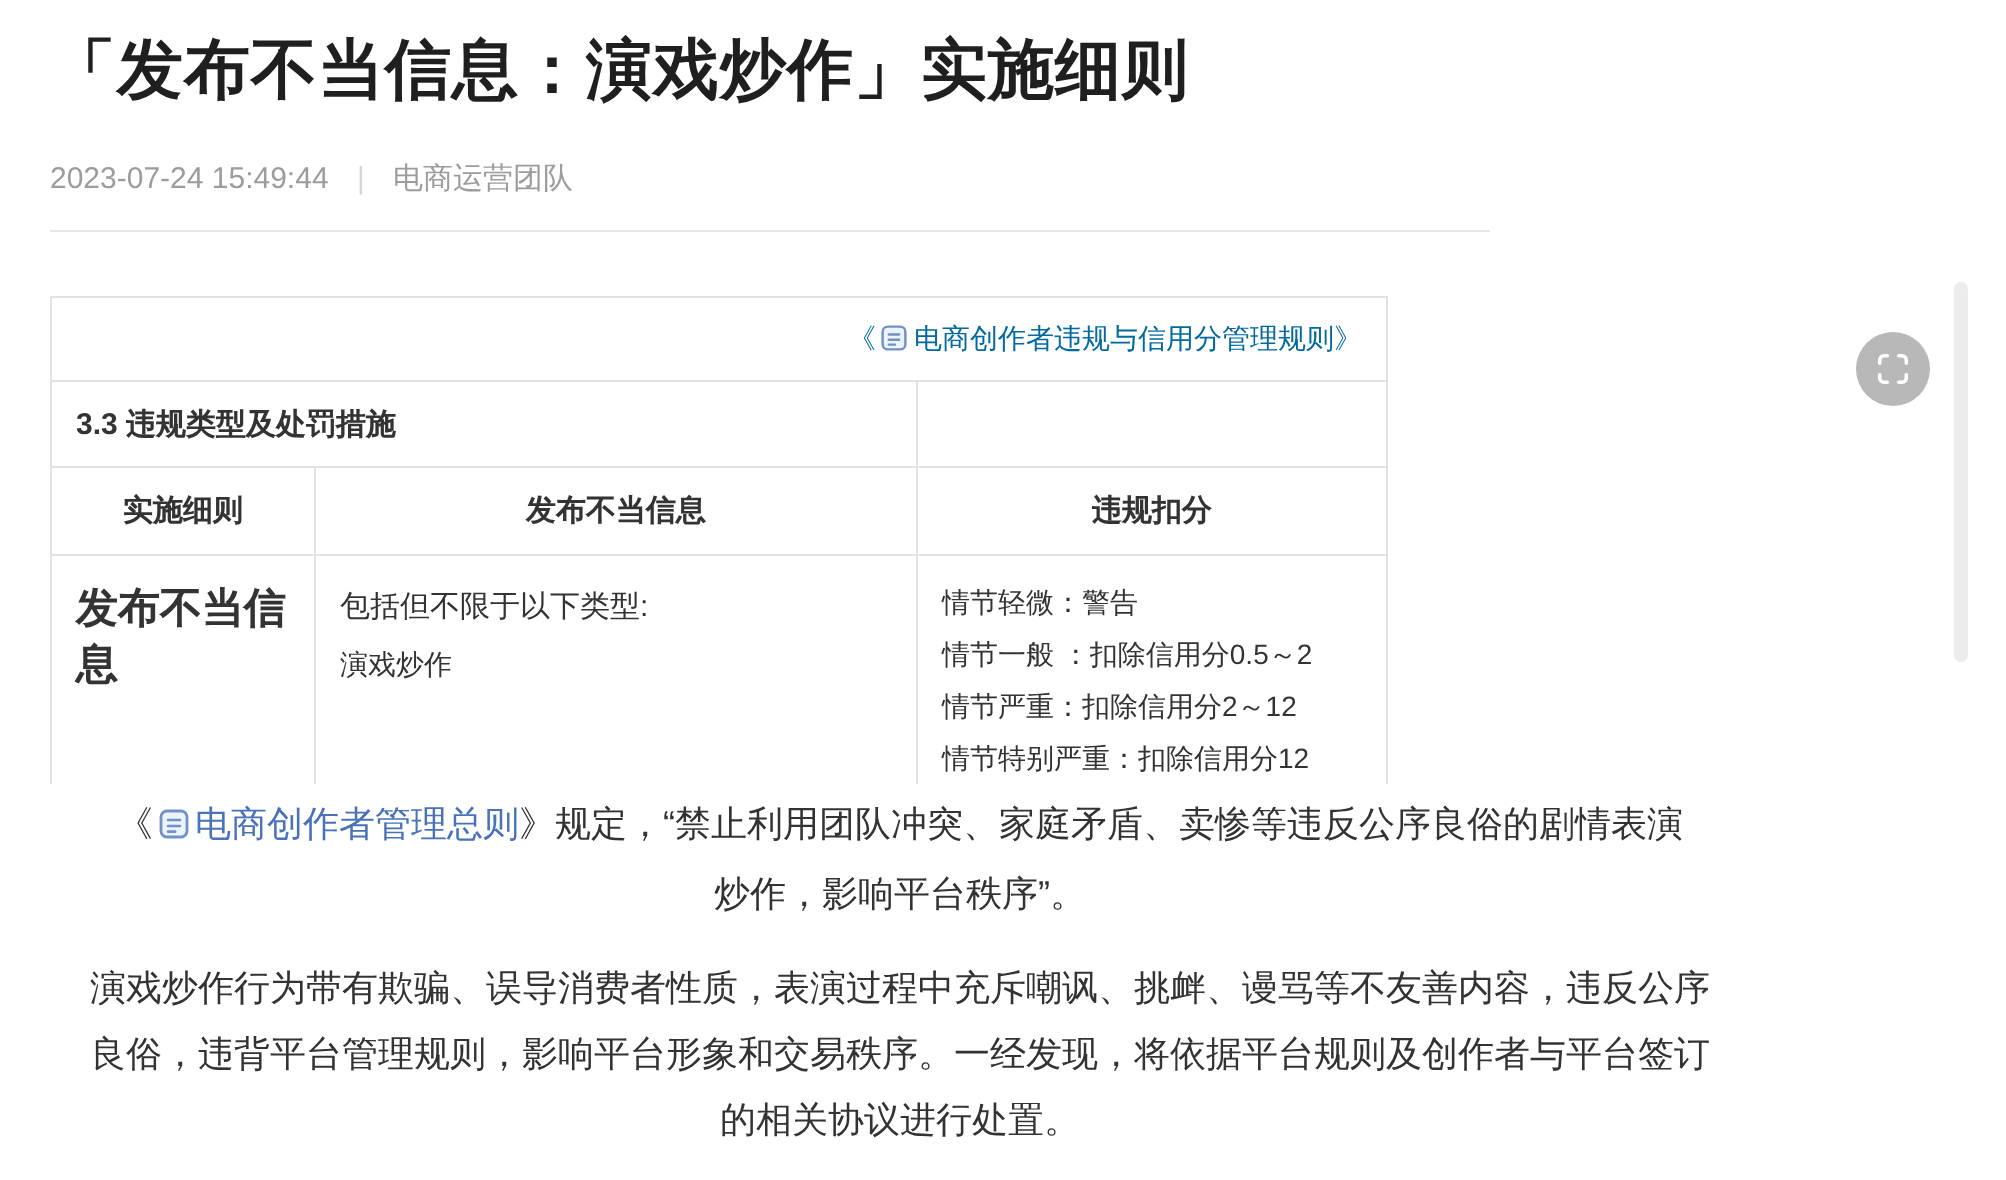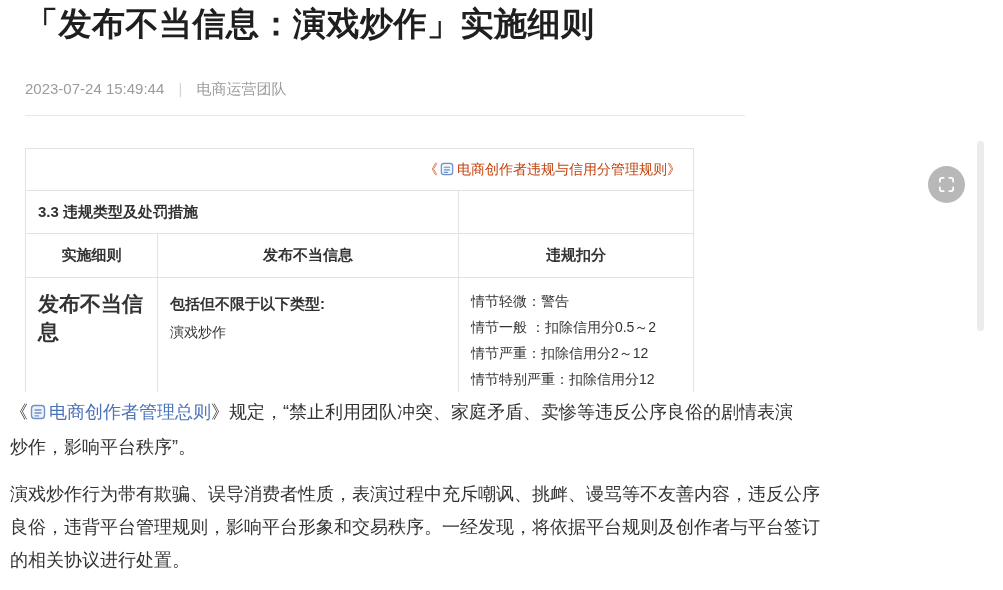--- a/index.html
+++ b/index.html
@@ -13,21 +13,21 @@
     width: 1003px;
     height: 590px;
     background: #ffffff;
     overflow: hidden;
   }
 
   
   .doc-title {
     position: absolute;
     left: 25px;
-    top: 4px;
+    top: 15px;
     font-size: 33px;
     line-height: 40px;
     font-weight: 700;
     color: #1f1f1f;
     letter-spacing: 0.5px;
     white-space: nowrap;
   }
   .meta-row {
     position: absolute;
     left: 25px;
@@ -80,21 +80,21 @@
     font-size: 15px;
     text-align: center;
   }
   .cell-scene {
     height: 114px;
     padding: 12px 6px 0 12px;
     font-weight: 700;
     font-size: 21px;
   }
   .cell-types { padding: 12px 8px 0 12px; line-height: 28px; }
-  .cell-types .type-intro { font-weight: 700; font-size: 15px; }
+  .cell-types .type-intro { font-weight: 400; font-size: 15px; }
   .cell-penalties { padding: 10px 8px 0 12px; line-height: 26px; }
 
   .doc-link {
     text-decoration: none;
     cursor: pointer;
     white-space: nowrap;
   }
   .doc-link .bracket { }
   .doc-icon-svg {
     display: inline-block;
@@ -112,21 +112,21 @@
     line-height: 33px;
     color: #333333;
   }
   .article h3 {
     font-size: 17px;
     line-height: 22px;
     font-weight: 700;
     color: #222;
     margin-bottom: 13px;
   }
-  .article p { margin-bottom: 14px; }
+  .article p { margin-bottom: 14px; text-align: center; }
   .pre-line { white-space: pre-line; }
   .inline-doc-link { text-decoration: none; cursor: pointer; }
 
   
   .fullscreen-btn {
     position: absolute;
     left: 928px;
     top: 166px;
     width: 37px;
     height: 37px;
@@ -163,21 +163,21 @@
 
   <table class="rules-table">
     <colgroup>
       <col style="width:132px">
         <col style="width:301px">
         <col style="width:235px">
     </colgroup>
     <tbody>
         <tr>
       <td class="cell-link" colspan="3">
-        <a class="doc-link" style="color:#c2410c">
+        <a class="doc-link" style="color:#0369a1">
           <span class="bracket">《</span><span class="doc-icon-svg"><svg width="14" height="14" viewBox="0 0 16 16">
                   <rect x="1.5" y="1.5" width="13" height="13" rx="3" fill="#edf3fb" stroke="#7091c7" stroke-width="1.4"></rect>
                   <path d="M5 6 h6 M5 9 h6 M5 11.8 h3.6" stroke="#7091c7" stroke-width="1.3" fill="none" stroke-linecap="round"></path>
                 </svg></span><span>电商创作者违规与信用分管理规则</span><span class="bracket">》</span>
         </a>
       </td>
     </tr>
     <tr>
       <td class="cell-section" colspan="2">3.3 违规类型及处罚措施</td>
       <td></td>

